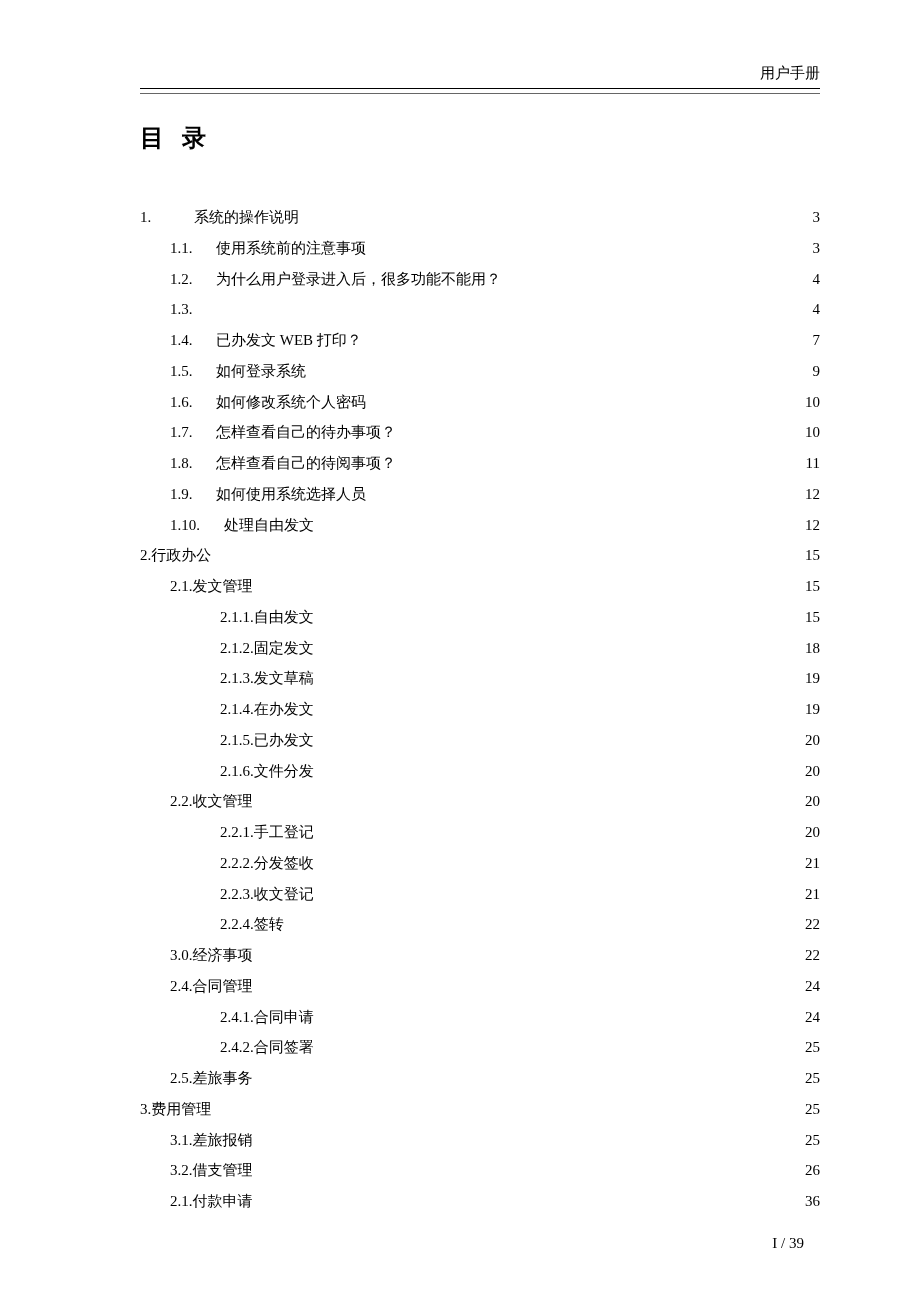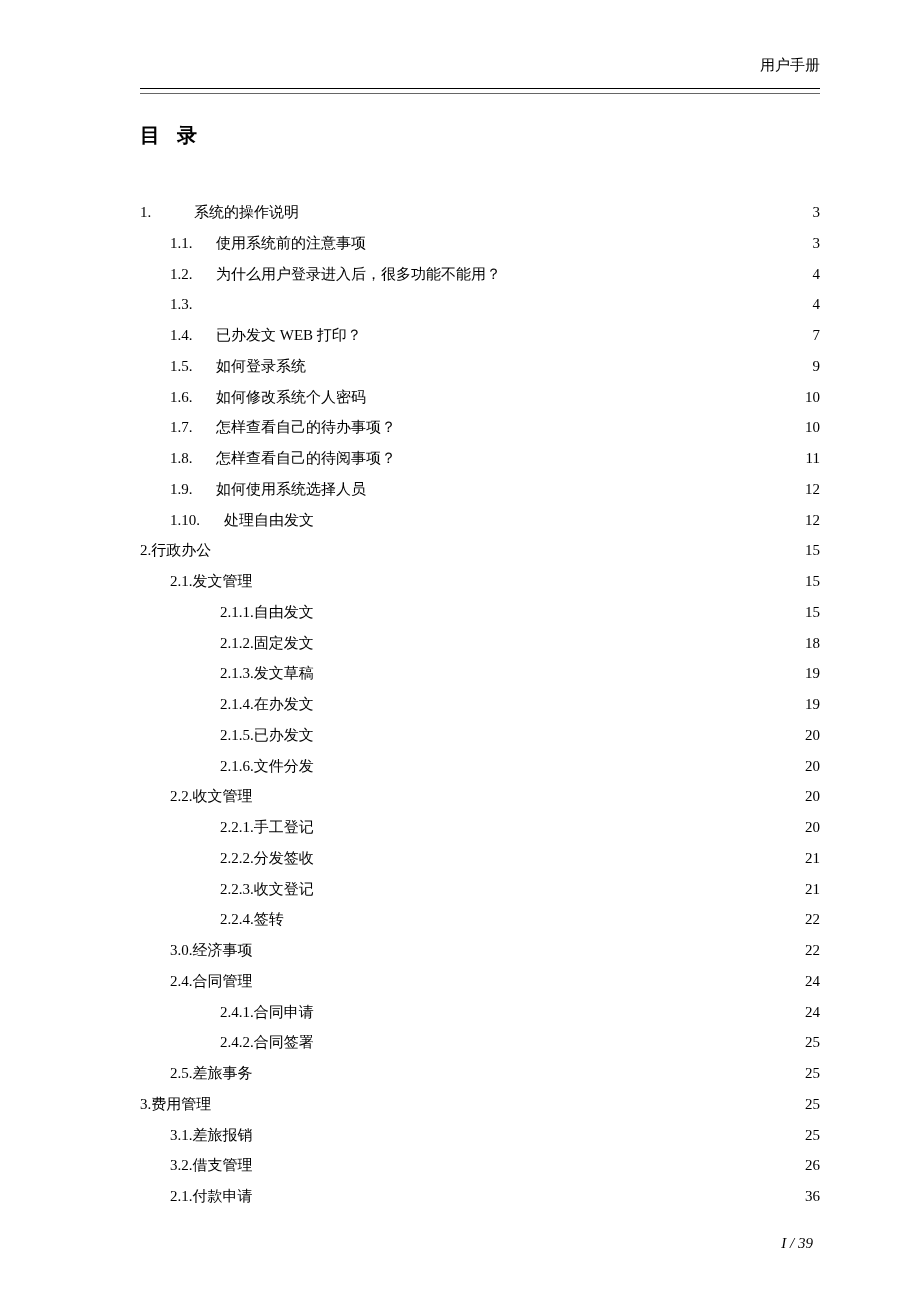--- a/index.html
+++ b/index.html
@@ -11,36 +11,36 @@
   }
   .page {
     width: 920px;
     min-height: 1302px;
     box-sizing: border-box;
     padding: 60px 100px 40px 140px;
     position: relative;
   }
   .header-title {
     position: absolute;
-    top: 56px;
+    top: 64px;
     right: 100px;
     font-size: 15px;
   }
   .header-rule {
     border: none;
     border-top: 1px solid #000;
     margin: 28px 0 4px 0;
     width: 100%;
   }
   .header-rule.thin {
     border-top: 0.5px solid #666;
     margin: 0 0 28px 0;
   }
   h1.toc-title {
-    font-size: 20px;
+    font-size: 24px;
     font-weight: bold;
     margin: 24px 0 48px 0;
     letter-spacing: 6px;
   }
   .toc {
     line-height: 2.05;
     font-size: 15px;
   }
   .toc-row {
     display: flex;
@@ -79,23 +79,22 @@
     flex: 0 0 auto;
     min-width: 18px;
     text-align: right;
   }
   .indent-0 { padding-left: 0; }
   .indent-1 { padding-left: 30px; justify-content: space-between; }
   .indent-2 { padding-left: 80px; }
   .footer {
     position: absolute;
     bottom: 50px;
-    right: 107px;
-    font-size: 15px;
-    font-style: italic;
+    right: 116px;
+    font-size: 15px;
   }
 </style>
 </head>
 <body>
 
 <div class="page">
 
   <div class="header-title">用户手册</div>
   <hr class="header-rule">
   <hr class="header-rule thin">

